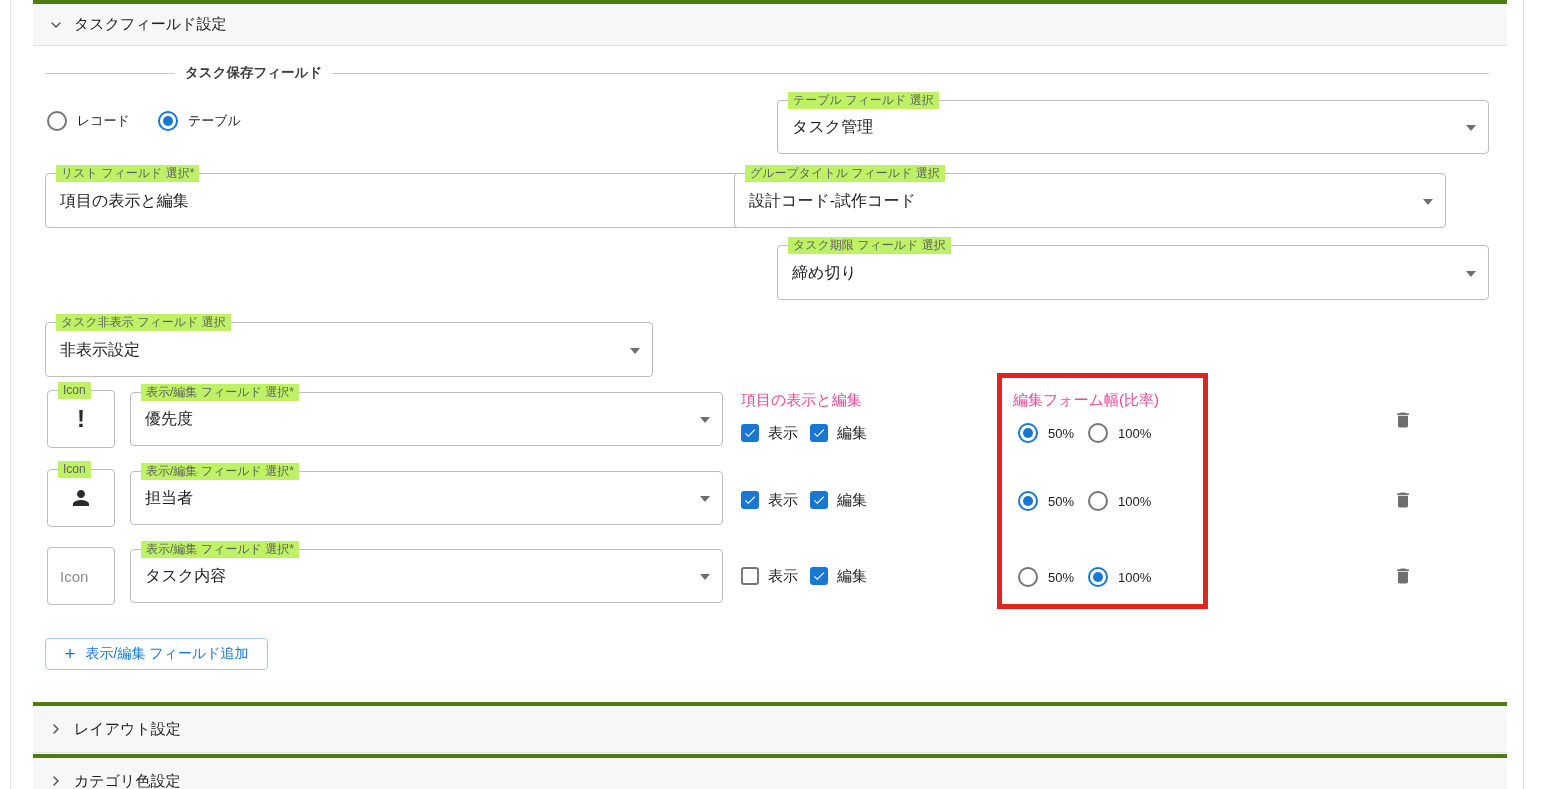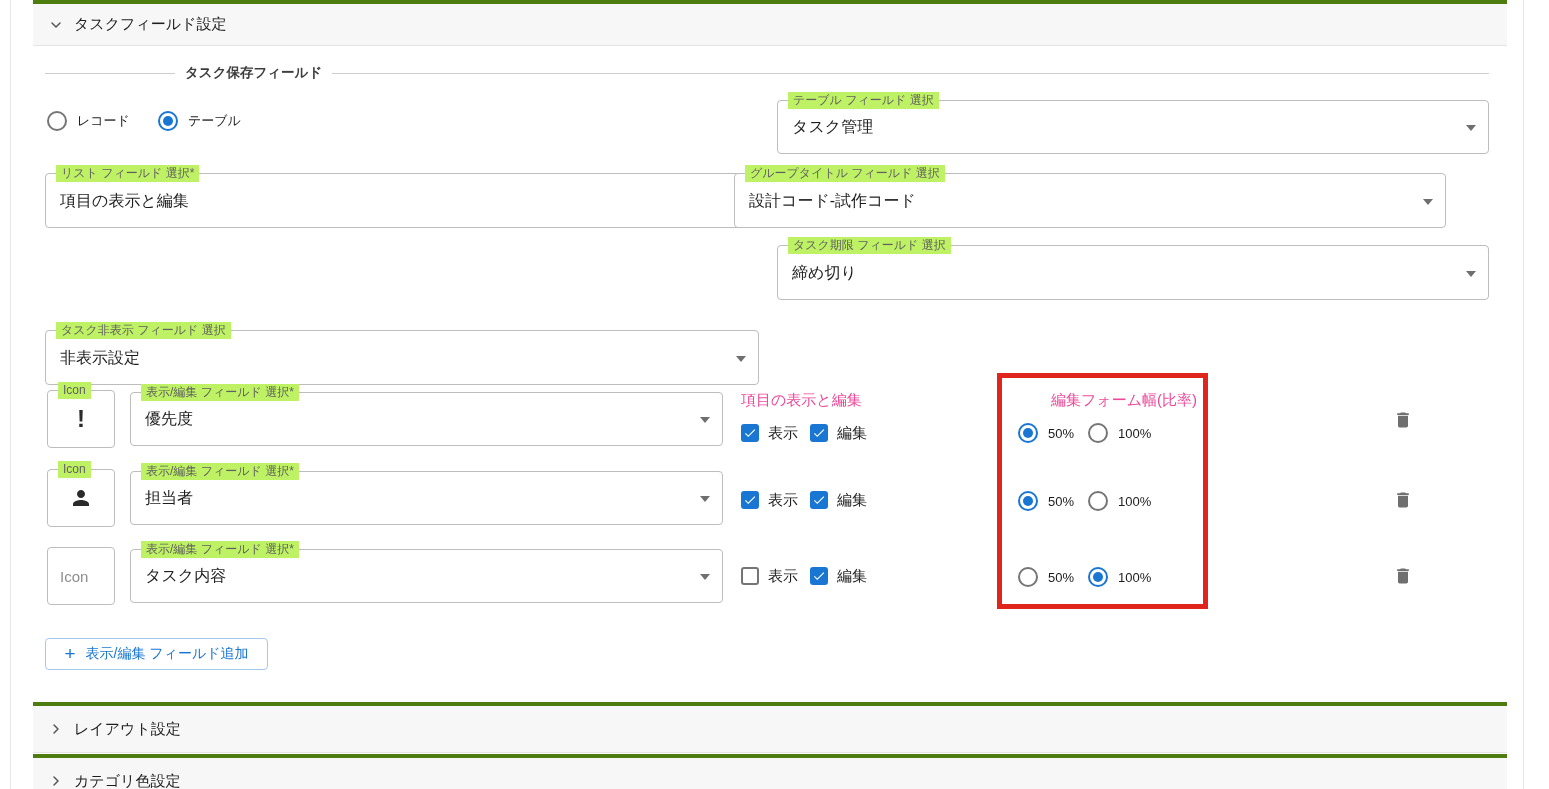--- a/index.html
+++ b/index.html
@@ -117,28 +117,28 @@
   <div class="mui-select" style="left:734px;top:173px;width:712px;height:55px;">
     <span class="fl">グループタイトル フィールド 選択</span>
     <span class="fv">設計コード-試作コード</span>
     <span class="arrow"></span>
   </div>
   <div class="mui-select" style="left:777px;top:245px;width:712px;height:55px;">
     <span class="fl">タスク期限 フィールド 選択</span>
     <span class="fv">締め切り</span>
     <span class="arrow"></span>
   </div>
-  <div class="mui-select" style="left:45px;top:330px;width:714px;height:55px;text-decoration:underline;">
+  <div class="mui-select" style="left:45px;top:322px;width:608px;height:55px;text-decoration:underline;">
     <span class="fl">タスク非表示 フィールド 選択</span>
     <span class="fv">非表示設定</span>
     <span class="arrow"></span>
   </div>
 
   <div class="col-header" style="left:741px;top:391px;">項目の表示と編集</div>
-  <div class="col-header" style="left:1013px;top:391px;margin-left:38px;">編集フォーム幅(比率)</div>
+  <div class="col-header" style="left:1013px;top:391px;">編集フォーム幅(比率)</div>
 
   <div class="icon-box" style="top:390px;">
     <span class="fl">Icon</span>
     <span class="excl">!</span>
   </div>
   <div class="mui-select" style="left:130px;top:392px;width:593px;height:54px;">
     <span class="fl">表示/編集 フィールド 選択*</span>
     <span class="fv">優先度</span>
     <span class="arrow"></span>
   </div>

